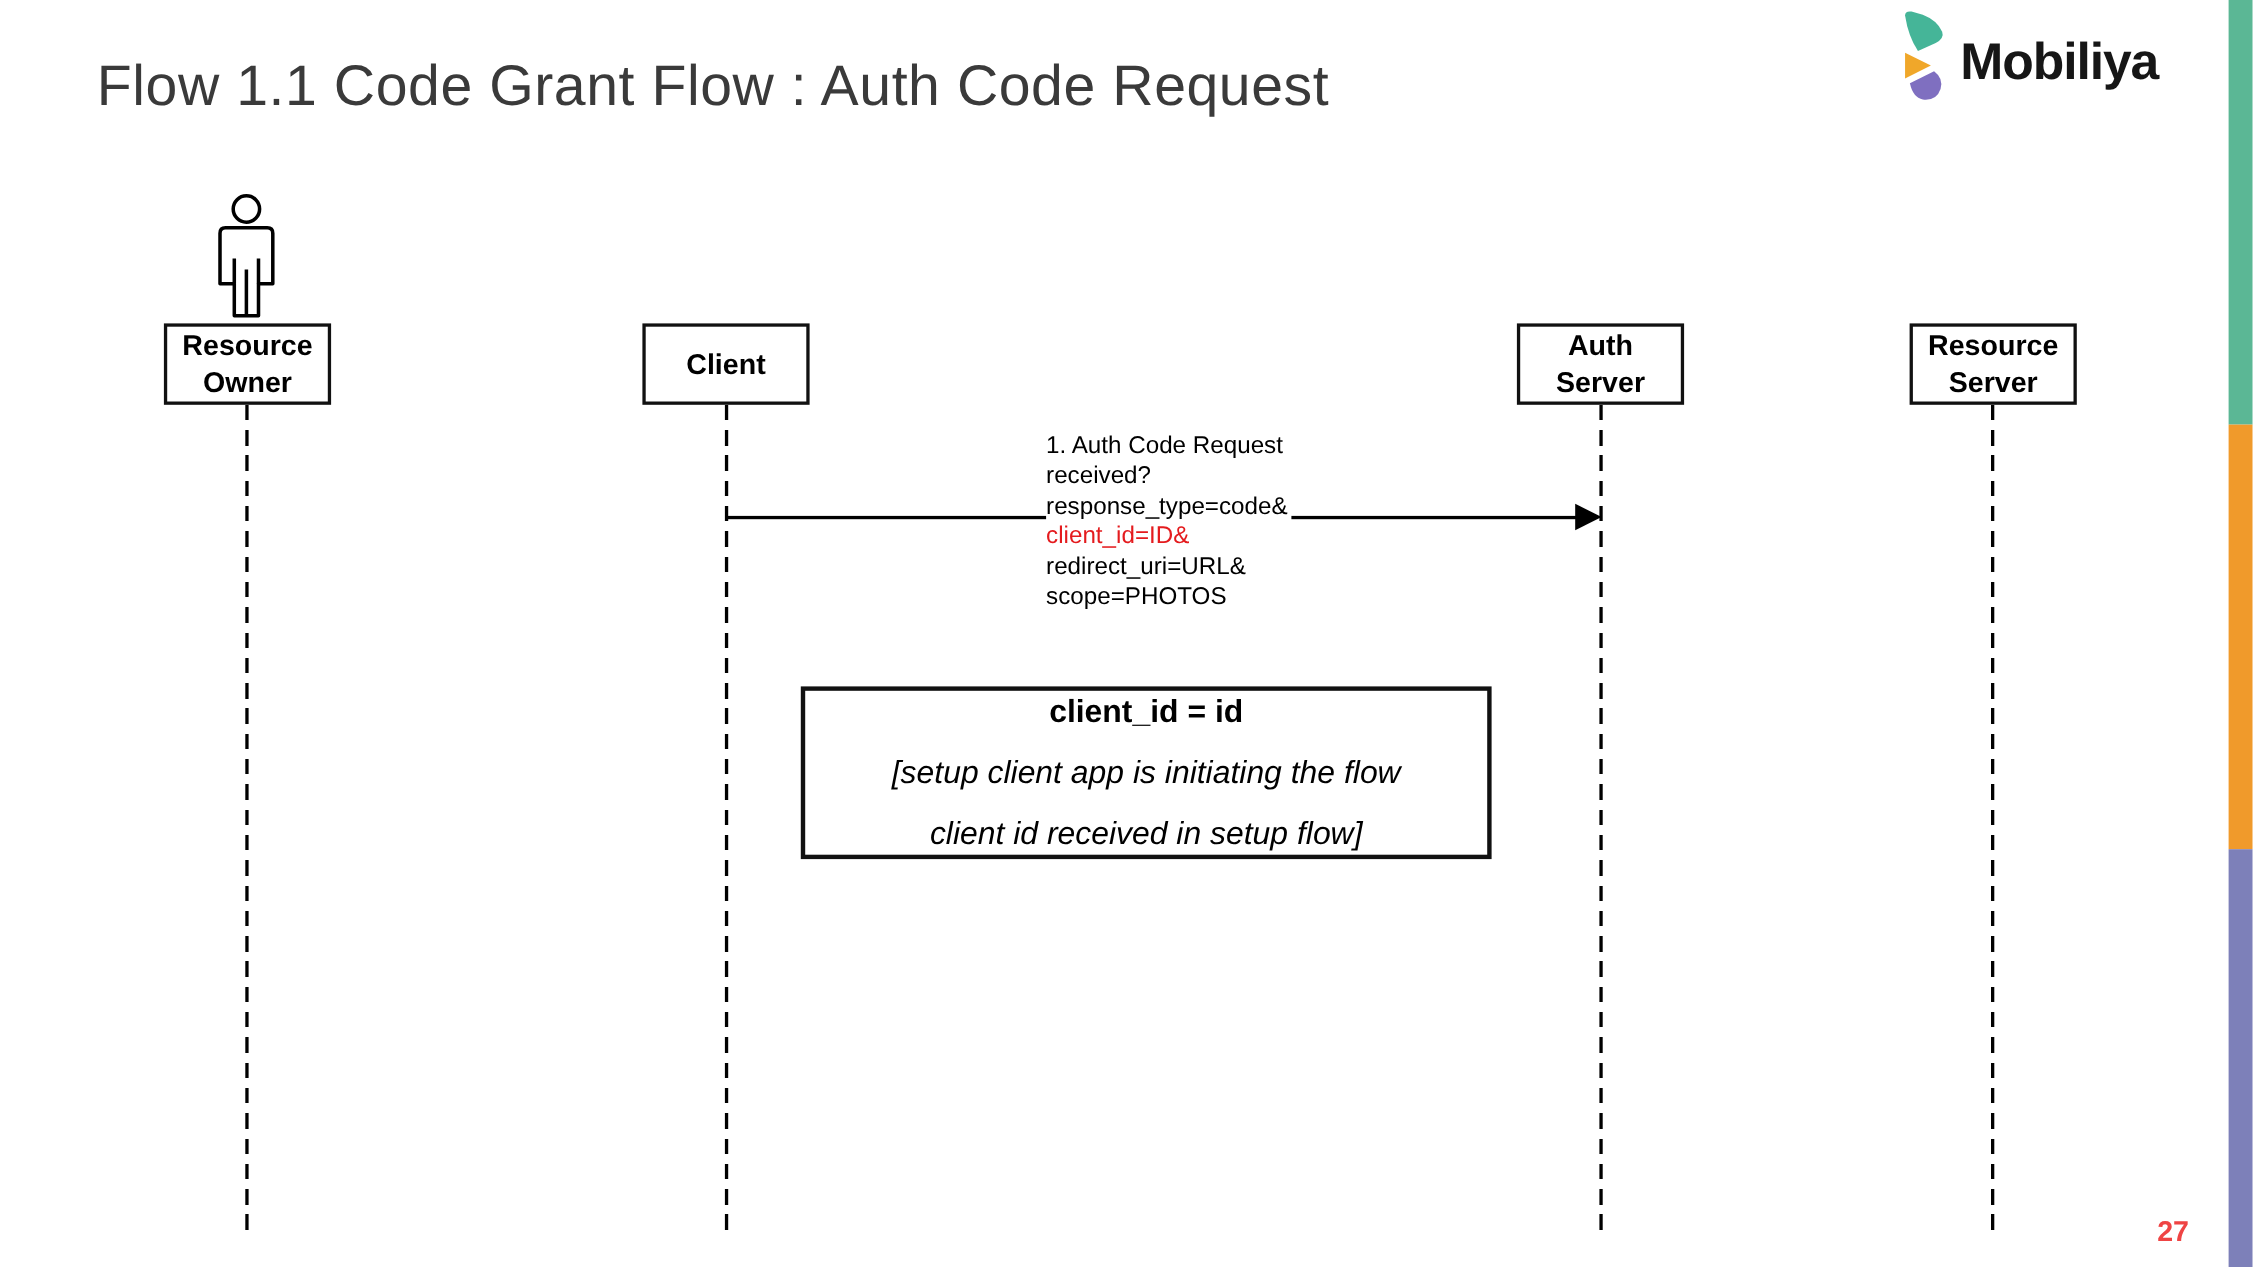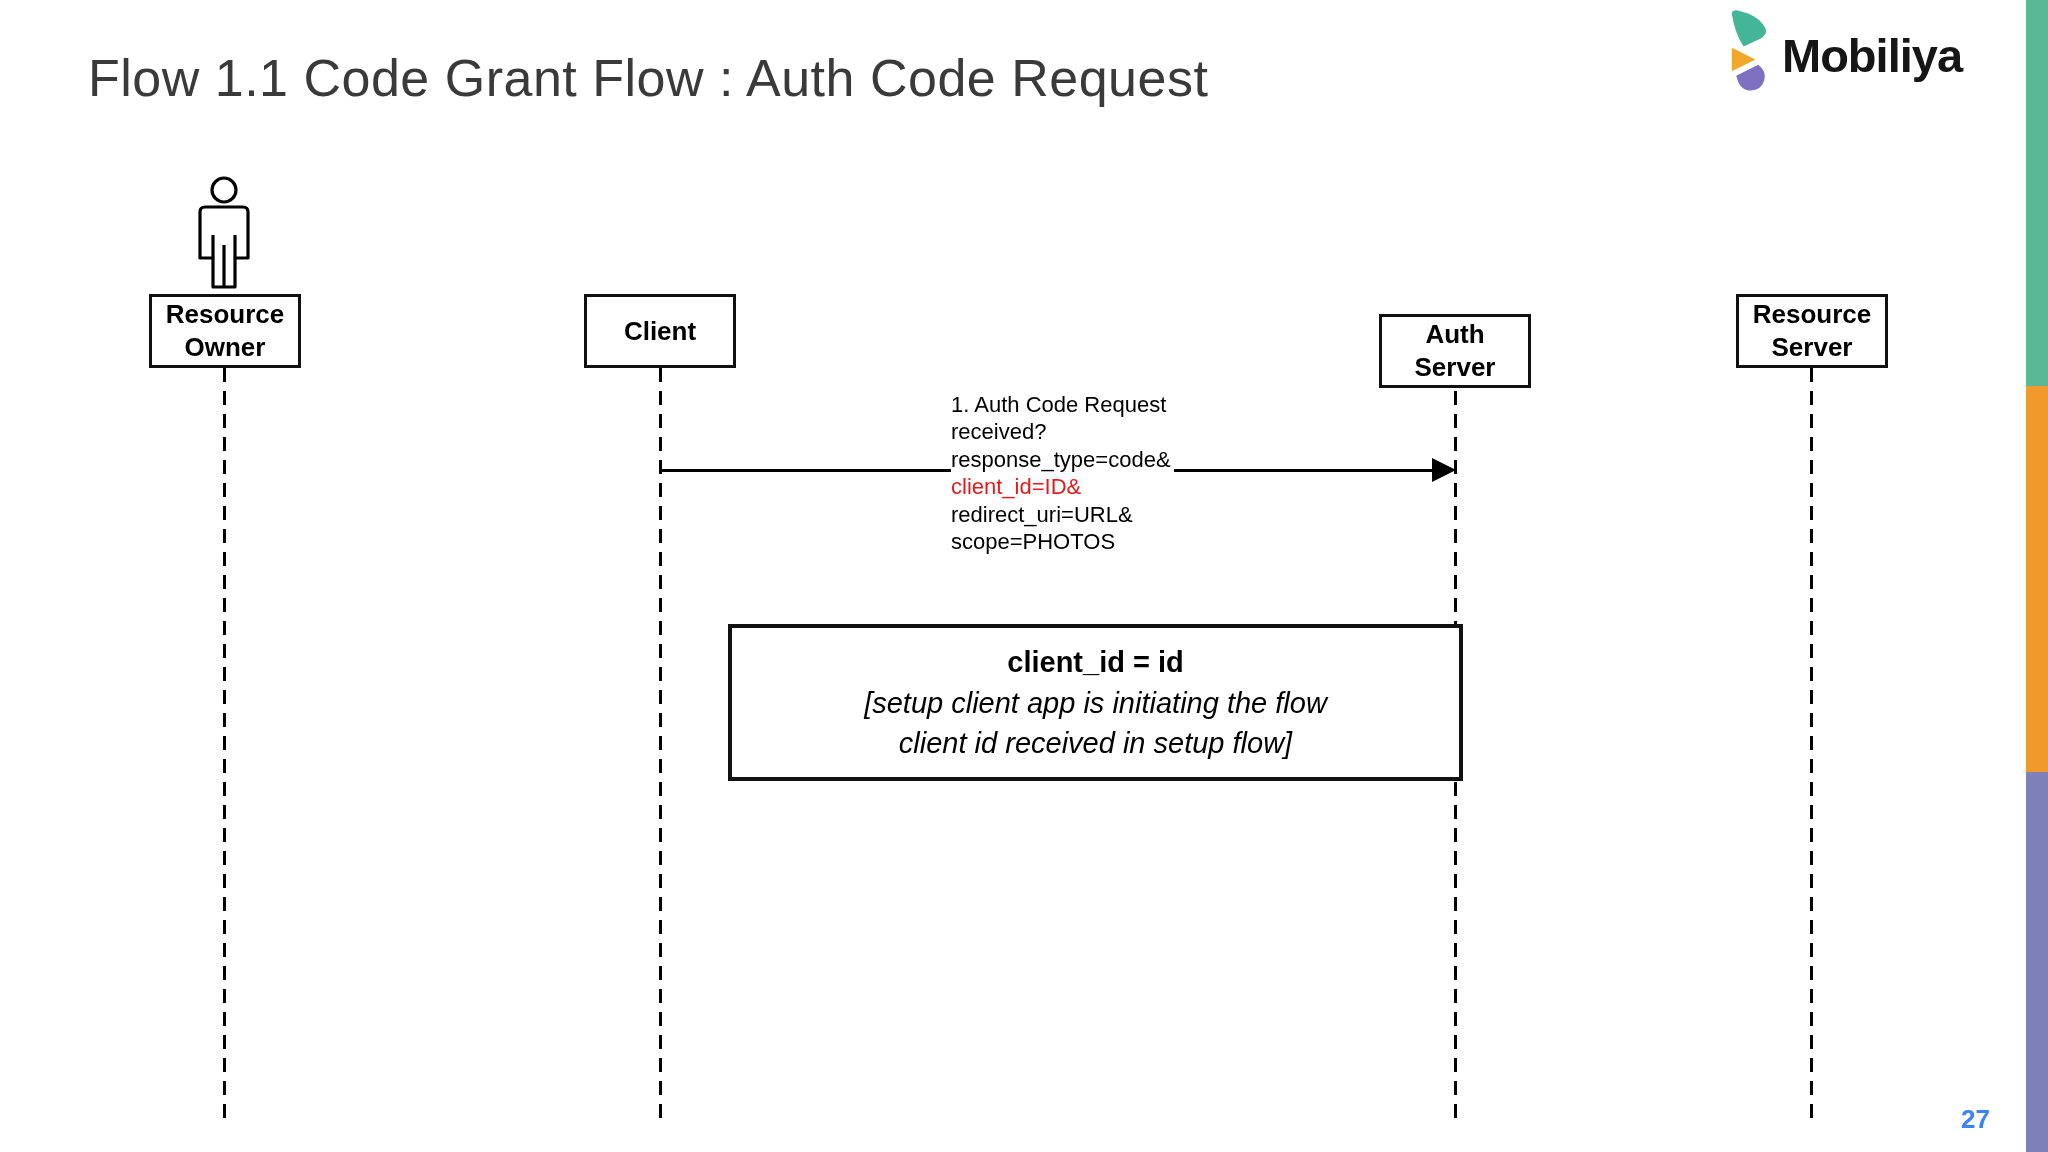--- a/index.html
+++ b/index.html
@@ -41,29 +41,29 @@
     position:absolute;left:1432px;top:458px;width:0;height:0;
     border-left:24px solid #000;border-top:12px solid transparent;border-bottom:12px solid transparent;
   }
   
   .msg-text{position:absolute;left:951px;top:391px;font-size:22px;line-height:27.4px;}
   .msg-text .msg-row{background:#fff;width:fit-content;white-space:nowrap;padding-right:3px;}
   .bold{font-weight:400;text-align:center;}
   .red{color:#e41b1e;}
   
   .note-box{
-    position:absolute;left:728px;top:624px;width:735px;height:157px;box-sizing:border-box;
+    position:absolute;left:728px;top:624px;width:628px;height:157px;box-sizing:border-box;
     border:4px solid #111;background:#fff;display:flex;flex-direction:column;
-    align-items:center;justify-content:center;text-align:center;
+    align-items:center;justify-content:center;text-align:center;gap:15px;
   }
   .note-title{font-size:29px;font-weight:700;line-height:41px;}
   .note-line{font-size:29px;font-style:italic;line-height:40px;}
   
   .page-number{
-    position:absolute;right:58px;top:1104px;font-size:26px;font-weight:700;color:#3b82f6;
+    position:absolute;right:58px;top:1104px;font-size:26px;font-weight:700;color:#ef4444;
   }
 </style>
 </head>
 <body>
 
 <div class="slide">
 
   <div class="title">Flow 1.1 Code Grant Flow : Auth Code Request</div>
 
   <div class="logo">
@@ -98,21 +98,21 @@
   <div class="lifeline" style="left:1454px;"></div>
   <div class="lifeline" style="left:1810px;"></div>
 
   <div class="actor-box" style="left:149px;">
     <span>Resource</span>
     <span>Owner</span>
   </div>
   <div class="actor-box" style="left:584px;">
     <span>Client</span>
   </div>
-  <div class="actor-box" style="left:1379px;margin-top:20px;">
+  <div class="actor-box" style="left:1379px;">
     <span>Auth</span>
     <span>Server</span>
   </div>
   <div class="actor-box" style="left:1736px;">
     <span>Resource</span>
     <span>Server</span>
   </div>
 
   <div class="msg-line-shaft"></div>
   <div class="msg-arrowhead"></div>

